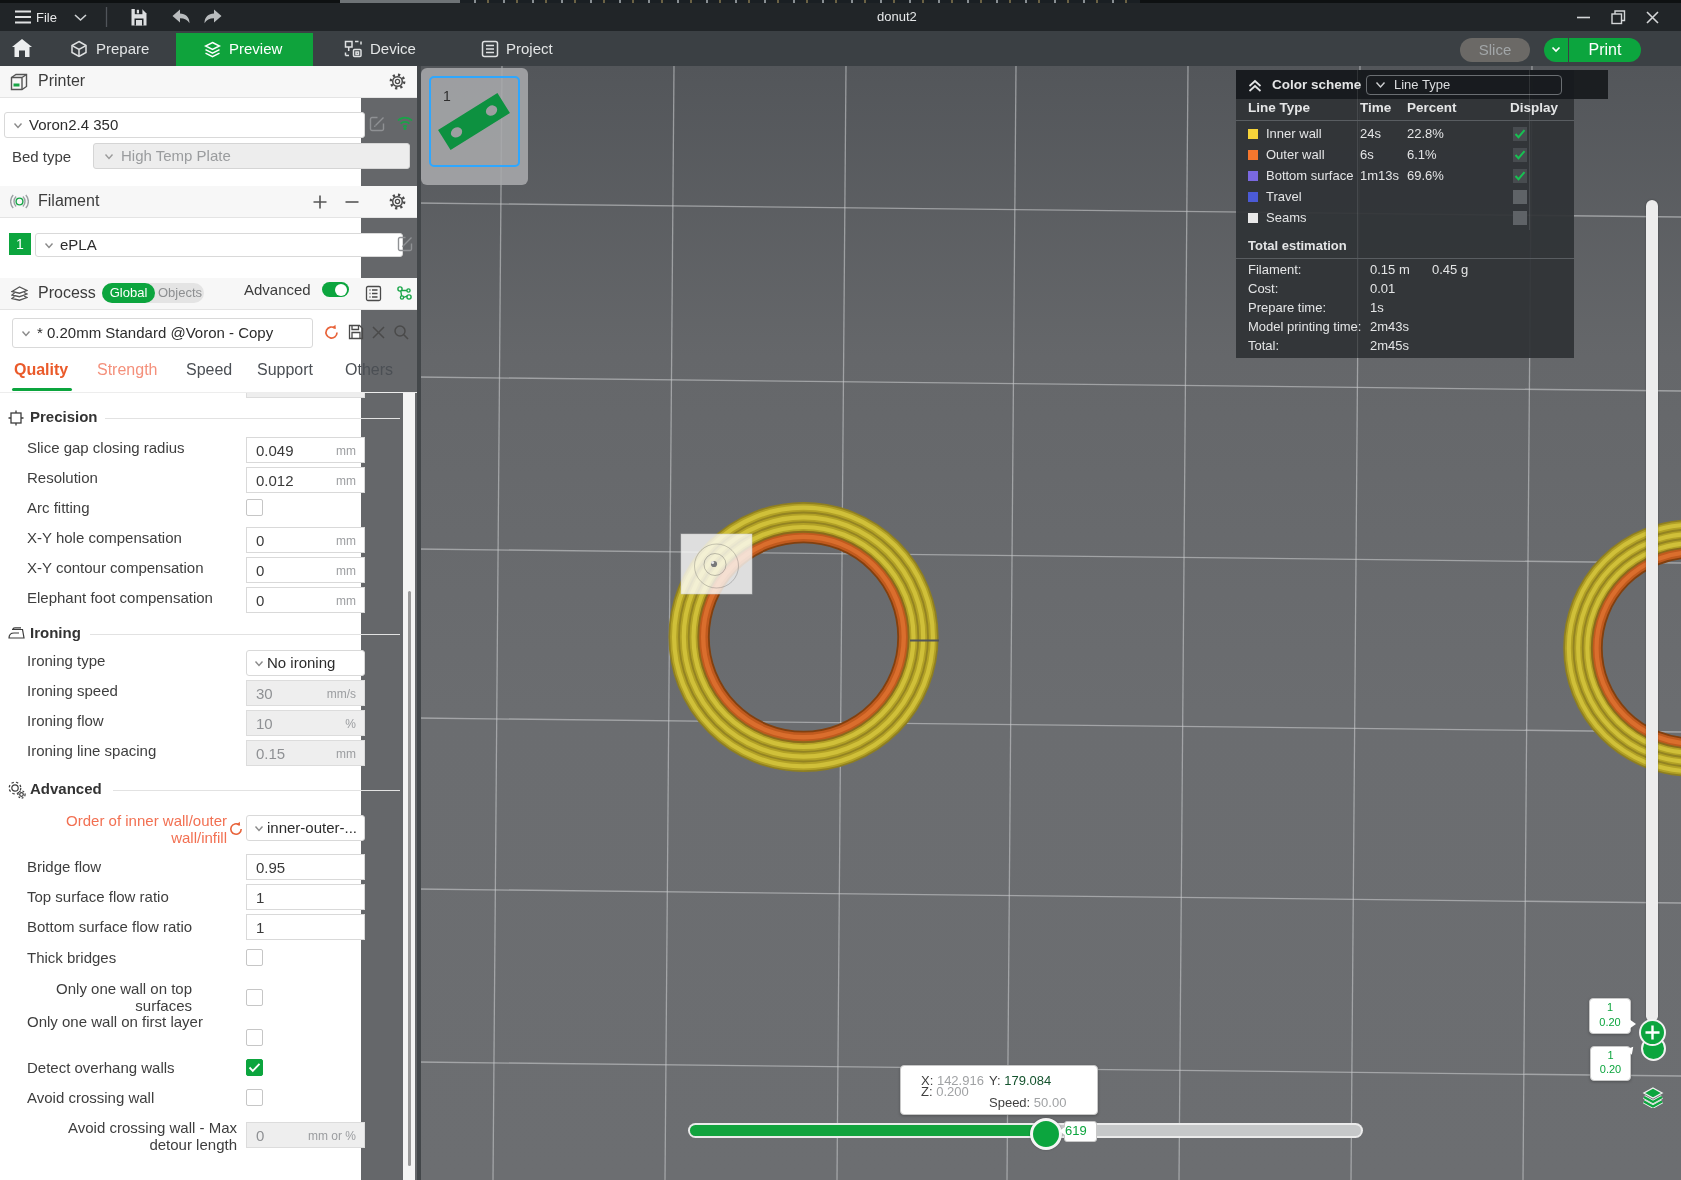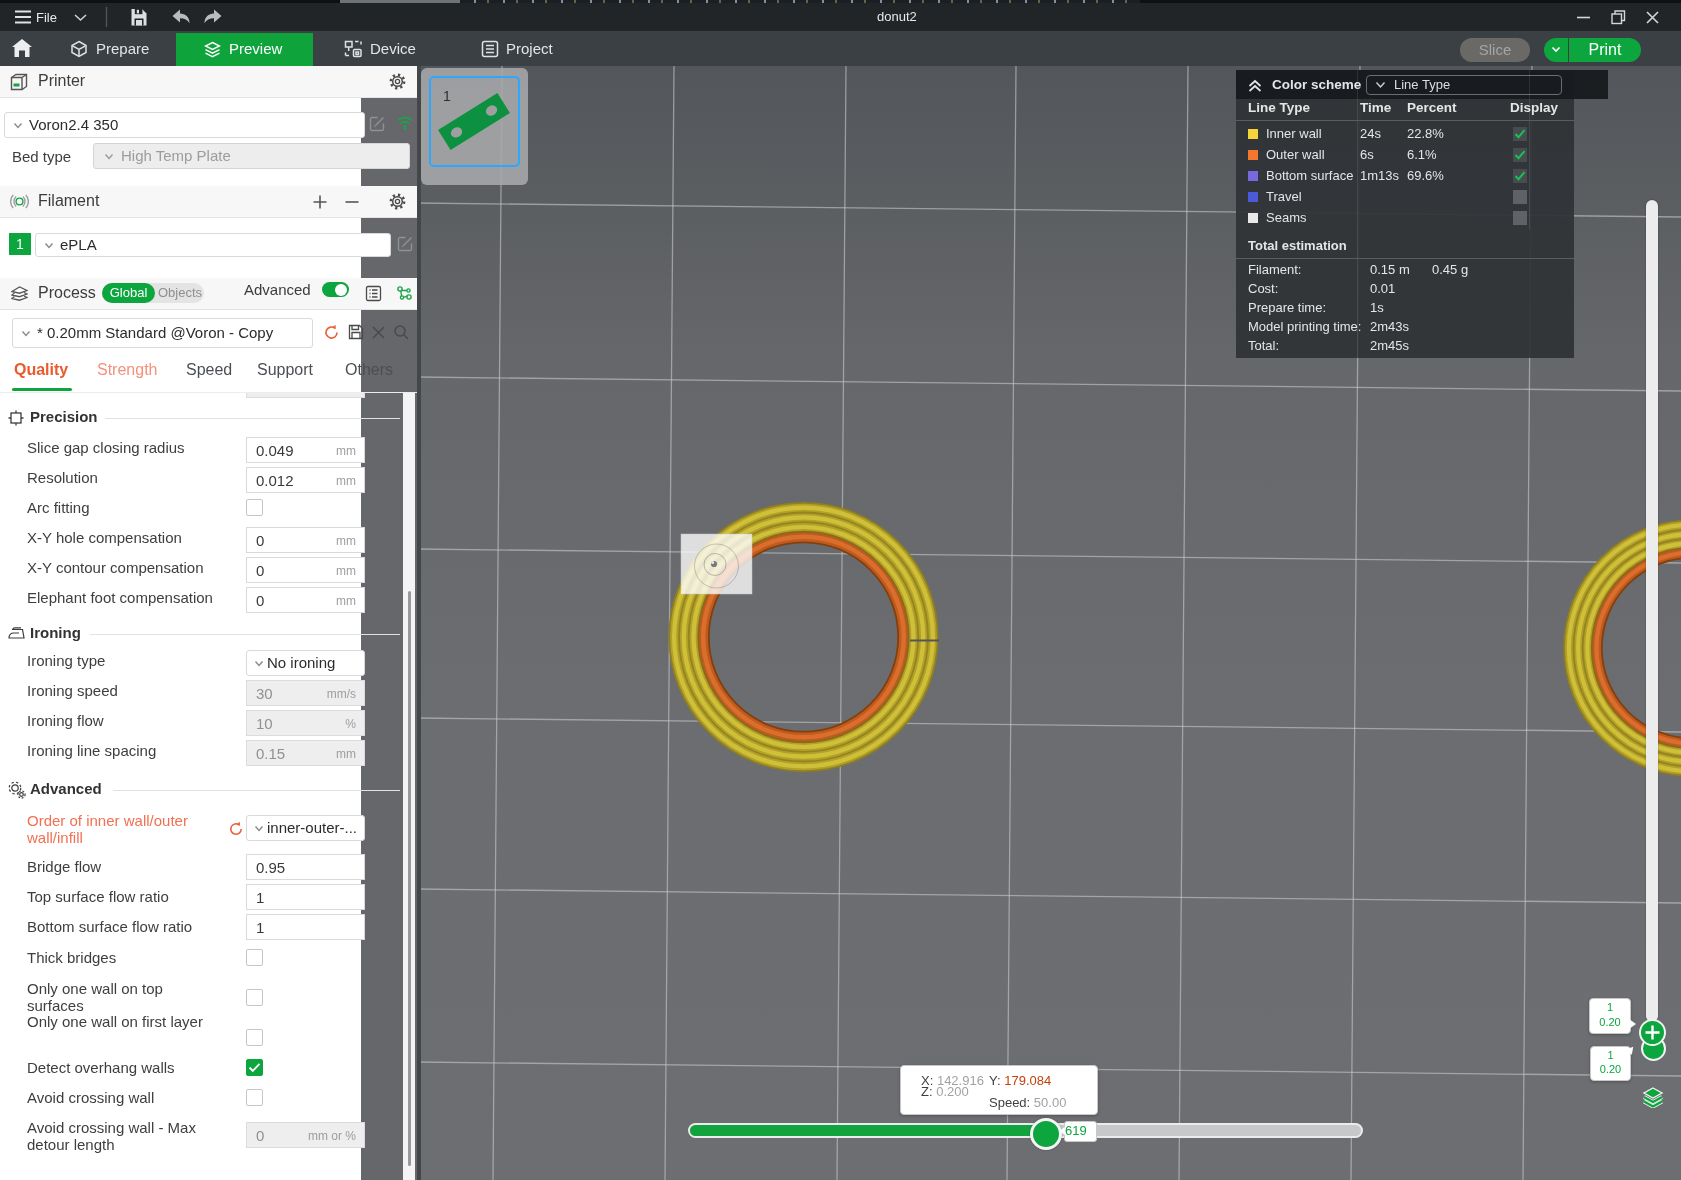--- a/index.html
+++ b/index.html
@@ -236,21 +236,21 @@
           <path d="M1.5 8 H14.5" stroke="#555" stroke-width="1.6"></path>
         </svg>
       <svg class="abs" style="left:389px;top:7px" width="17" height="17" viewBox="0 0 17 17">
           <circle cx="8.5" cy="8.5" r="4.8" fill="none" stroke="#4a4a4a" stroke-width="1.5"></circle>
           <circle cx="8.5" cy="8.5" r="6.7" fill="none" stroke="#4a4a4a" stroke-width="2.4" stroke-dasharray="2.3 3.0"></circle>
           <circle cx="8.5" cy="8.5" r="2.1" fill="none" stroke="#4a4a4a" stroke-width="1.3"></circle>
         </svg>
     </div>
 
     <div class="abs" style="left:9px;top:167px;width:22px;height:22px;background:#0ca53e;color:#fff;font-size:14px;text-align:center;line-height:22px;">1</div>
-    <div class="combo" style="left:35px;top:167px;width:354px;height:22px;">
+    <div class="combo" style="left:35px;top:167px;width:354px;height:22px;padding-left:12px;">
       <svg class="chev" style="left:8px;top:7px" viewBox="0 0 10 10">
           <path d="M1.5 2.5 l3.5 4 l3.5 -4" stroke="#8a8a8a" stroke-width="1.4" fill="none"></path>
         </svg>
       <div class="cv" style="top:2px;">ePLA</div>
     </div>
     <svg class="abs" style="left:397px;top:169px" width="17" height="17" viewBox="0 0 17 17">
       <g stroke="#8f9194" stroke-width="1.4" fill="none">
         <path d="M14.5 8.5 V14 a1.5 1.5 0 0 1 -1.5 1.5 H3 A1.5 1.5 0 0 1 1.5 14 V4 A1.5 1.5 0 0 1 3 2.5 H8.5"></path>
         <path d="M6.5 10.5 L14.5 2.5 M6.3 10.7 l-1 1"></path>
       </g>
@@ -316,21 +316,21 @@
     </svg>
 
     <div class="abs" style="left:14px;top:295px;font-size:16px;font-weight:bold;color:#ea5a2a;">Quality</div>
     <div class="abs" style="left:12px;top:322px;width:60px;height:3px;background:#0ca53e;border-radius:2px;"></div>
     <div class="abs" style="left:97px;top:295px;font-size:16px;color:#f4907b;">Strength</div>
     <div class="abs" style="left:186px;top:295px;font-size:16px;color:#4b4f54;">Speed</div>
     <div class="abs" style="left:257px;top:295px;font-size:16px;color:#4b4f54;">Support</div>
     <div class="abs" style="left:345px;top:295px;font-size:16px;color:#4b4f54;">Others</div>
     <div class="abs" style="left:0;top:326px;width:417px;height:1px;background:#ededed;"></div>
 
-    <div id="settings" class="abs" style="left:0;top:327px;width:403px;height:787px;overflow:hidden;">
+    <div id="settings" class="abs" style="left:0;top:327px;width:403px;height:787px;overflow:hidden;text-align:right;">
       <div class="inp dis" style="left:246px;top:-21px;"></div>
 
       <div class="grphdr" style="top:15px;">
         <svg class="abs" style="left:0;top:2px" width="16" height="16" viewBox="0 0 16 16">
           <g stroke="#3c3c3c" stroke-width="1.3" fill="none">
             <rect x="3" y="3" width="10" height="10"></rect>
             <path d="M8 0.5 V3 M8 13 V15.5 M0.5 8 H3 M13 8 H15.5"></path>
           </g>
         </svg>
         <div class="gt">Precision</div>
@@ -582,17 +582,17 @@
 
   <div class="abs" style="left:690px;top:1125px;width:671px;height:11px;background:#c6c8c9;border-radius:6px;box-shadow:0 0 0 2px #ebebeb;"></div>
   <div class="abs" style="left:690px;top:1125px;width:356px;height:11px;background:#12a33e;border-radius:6px 0 0 6px;"></div>
   <div class="abs" style="left:1030px;top:1117.5px;width:26px;height:26px;background:#0ca53e;border:3px solid #f5f5f5;border-radius:50%;box-shadow:0 0 2px rgba(0,0,0,0.3);"></div>
   <div class="abs" style="left:1064px;top:1120.5px;width:31px;height:19px;background:#fff;border:1px solid #c9c9c9;border-radius:3px;">
     <div class="abs" style="left:0;top:1px;width:31px;text-align:left;font-size:13px;color:#0ca53e;">619</div>
     <div class="abs" style="left:-6px;top:5px;width:0;height:0;border-top:4px solid transparent;border-bottom:4px solid transparent;border-right:6px solid #fff;"></div>
   </div>
   <div class="tipbox" style="left:900px;top:1065px;width:196px;height:48px;">
     <div class="abs" style="left:20px;top:7px;font-size:13px;color:#3f3f3f;">X: <span style="color:#a0a2a4;">142.916</span></div>
-    <div class="abs" style="left:88px;top:7px;font-size:13px;color:#3f3f3f;">Y: <span style="color:#c2410c;margin-top:28px;">179.084</span></div>
+    <div class="abs" style="left:88px;top:7px;font-size:13px;color:#3f3f3f;">Y: <span style="color:#14532d;margin-top:28px;">179.084</span></div>
     <div class="abs" style="left:20px;top:18px;font-size:13px;color:#3f3f3f;">Z: <span style="color:#a0a2a4;">0.200</span></div>
     <div class="abs" style="left:88px;top:29px;font-size:13px;color:#3f3f3f;">Speed: <span style="color:#a0a2a4;">50.00</span></div>
   </div>
 </div>
 
 </body></html>

